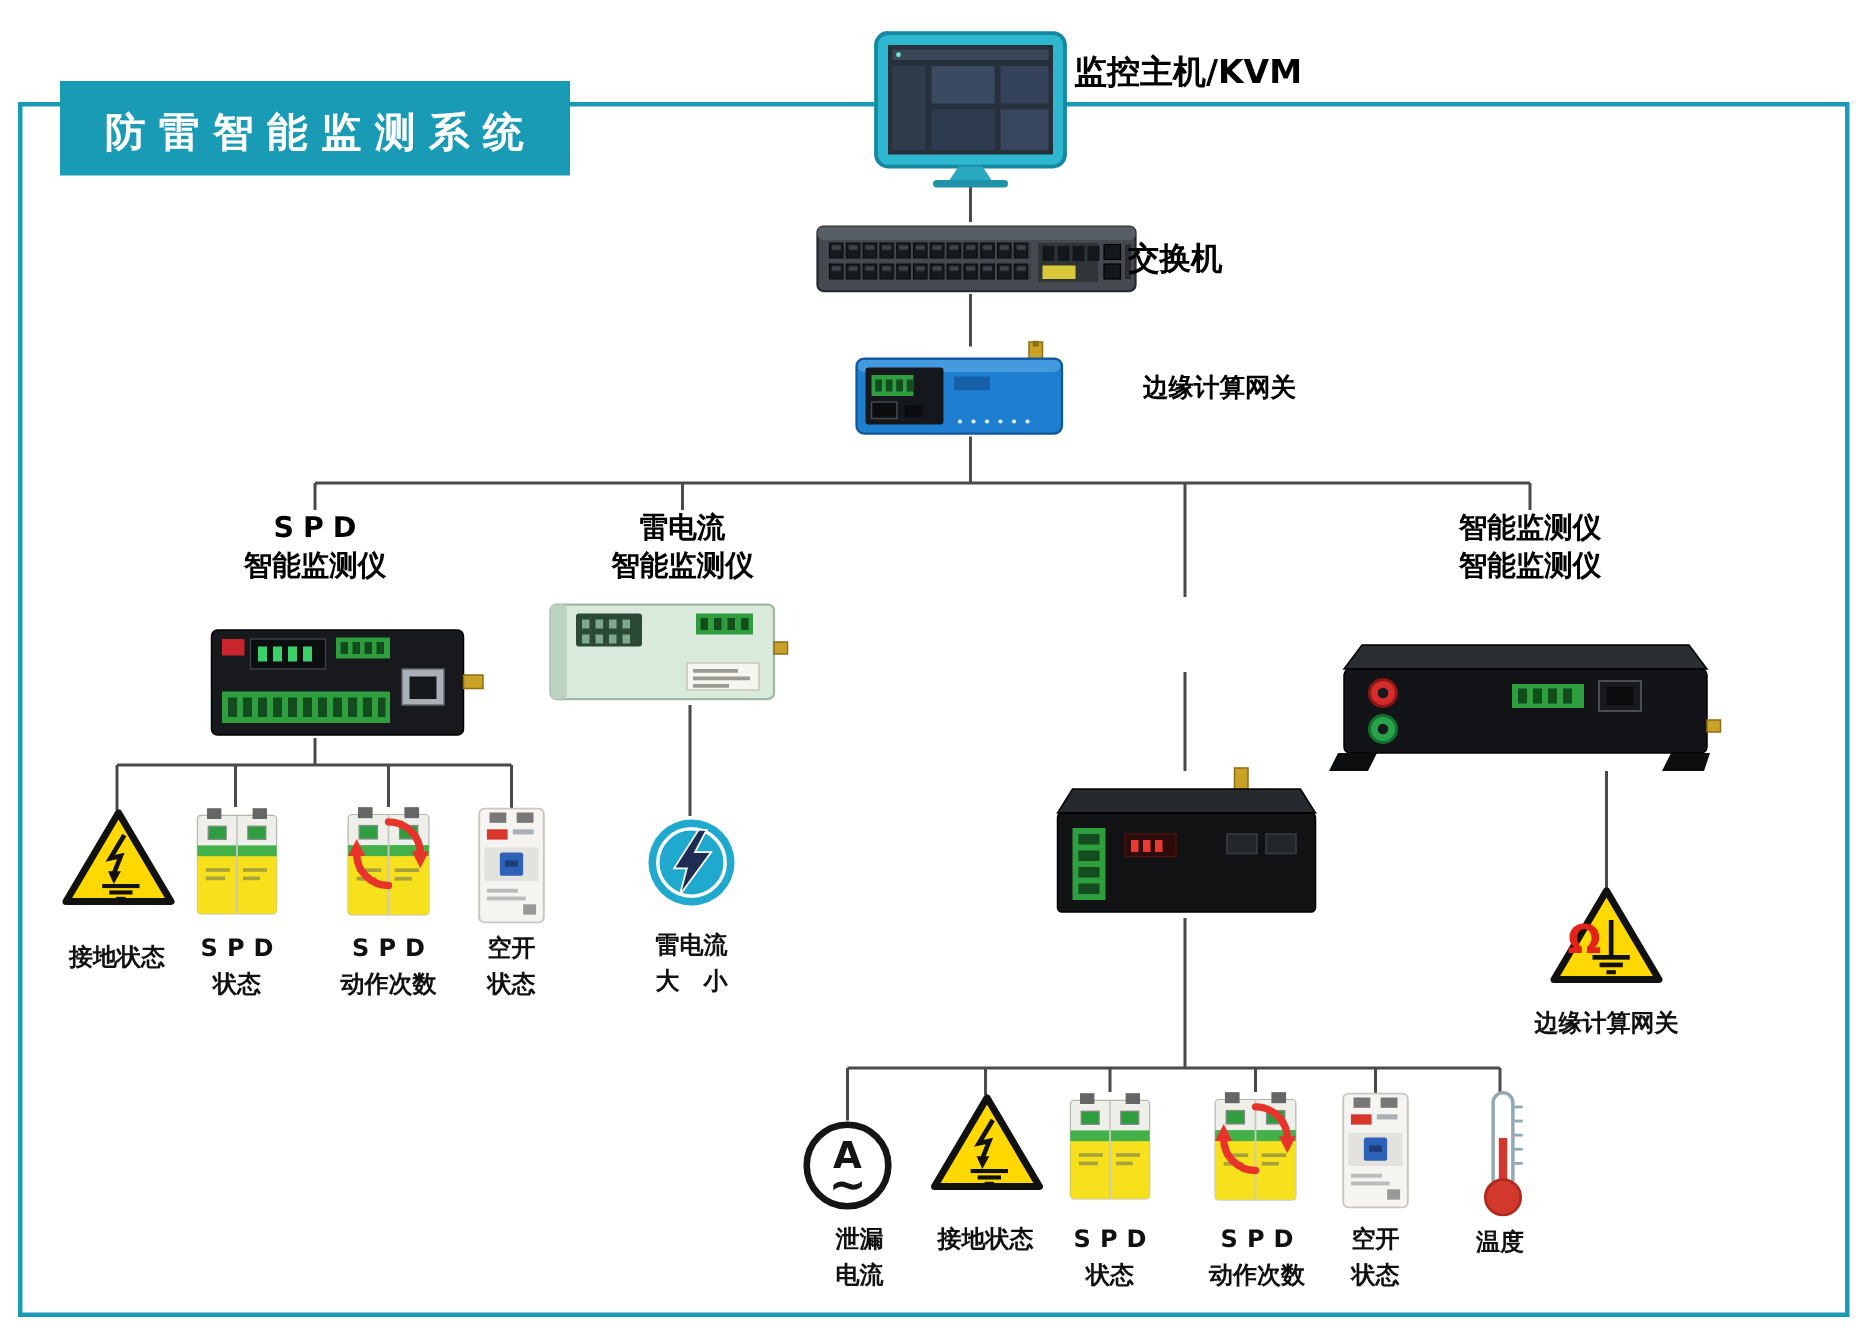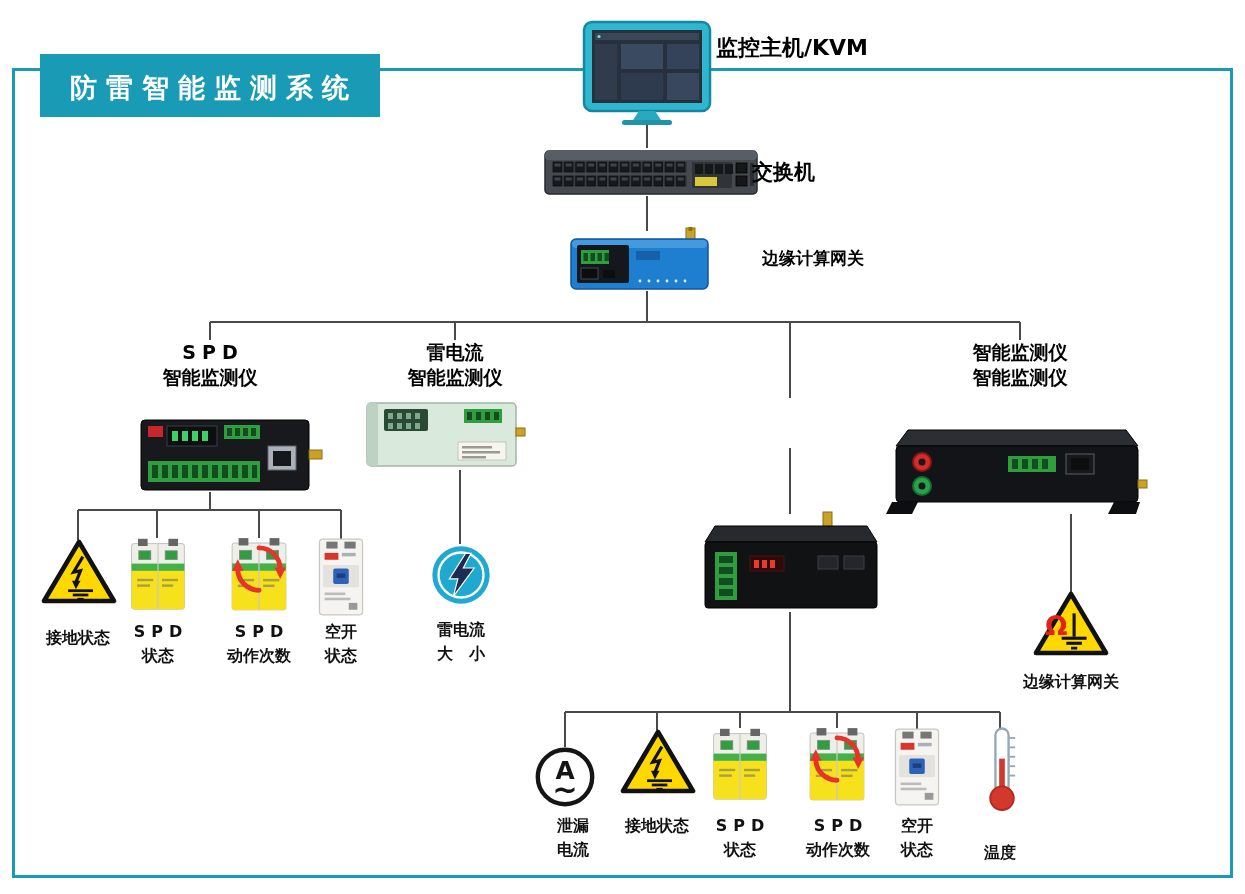--- a/index.html
+++ b/index.html
@@ -363,18 +363,18 @@
     <div>状态</div>
   </div>
   <div class="abs icon-label" style="left:838px;top:814px">
     <div class="ls">SPD</div>
     <div>动作次数</div>
   </div>
   <div class="abs icon-label" style="left:917px;top:814px">
     <div>空开</div>
     <div>状态</div>
   </div>
-  <div class="abs icon-label" style="left:1000px;top:841px">
+  <div class="abs icon-label" style="left:1000px;top:816px">
     <div>温度</div>
     <div></div>
   </div>
 
 </div>
 
 </body></html>

